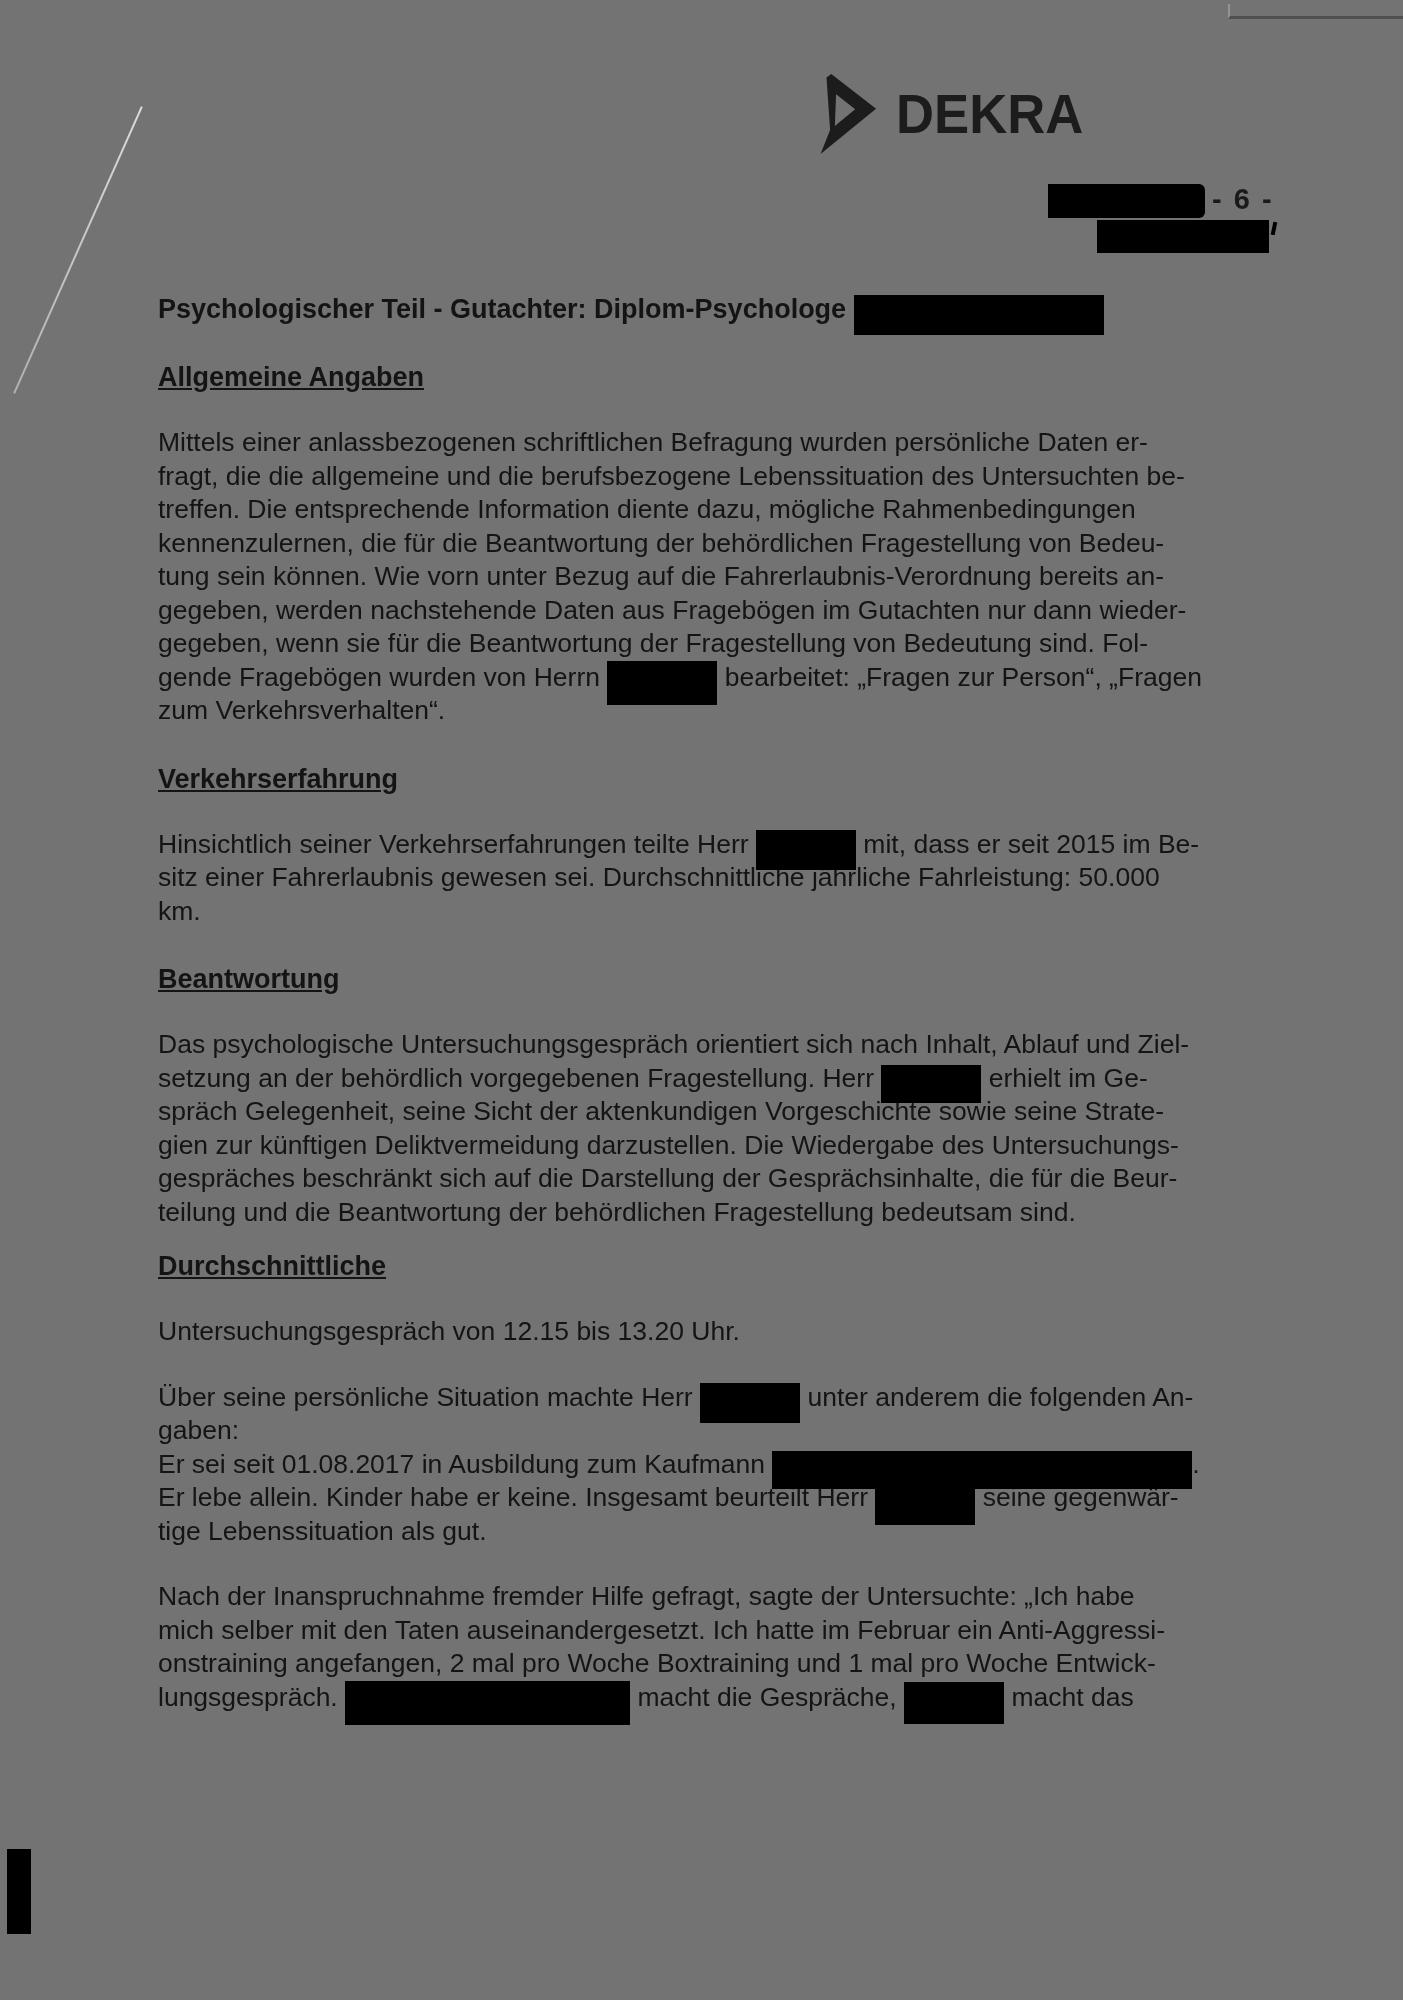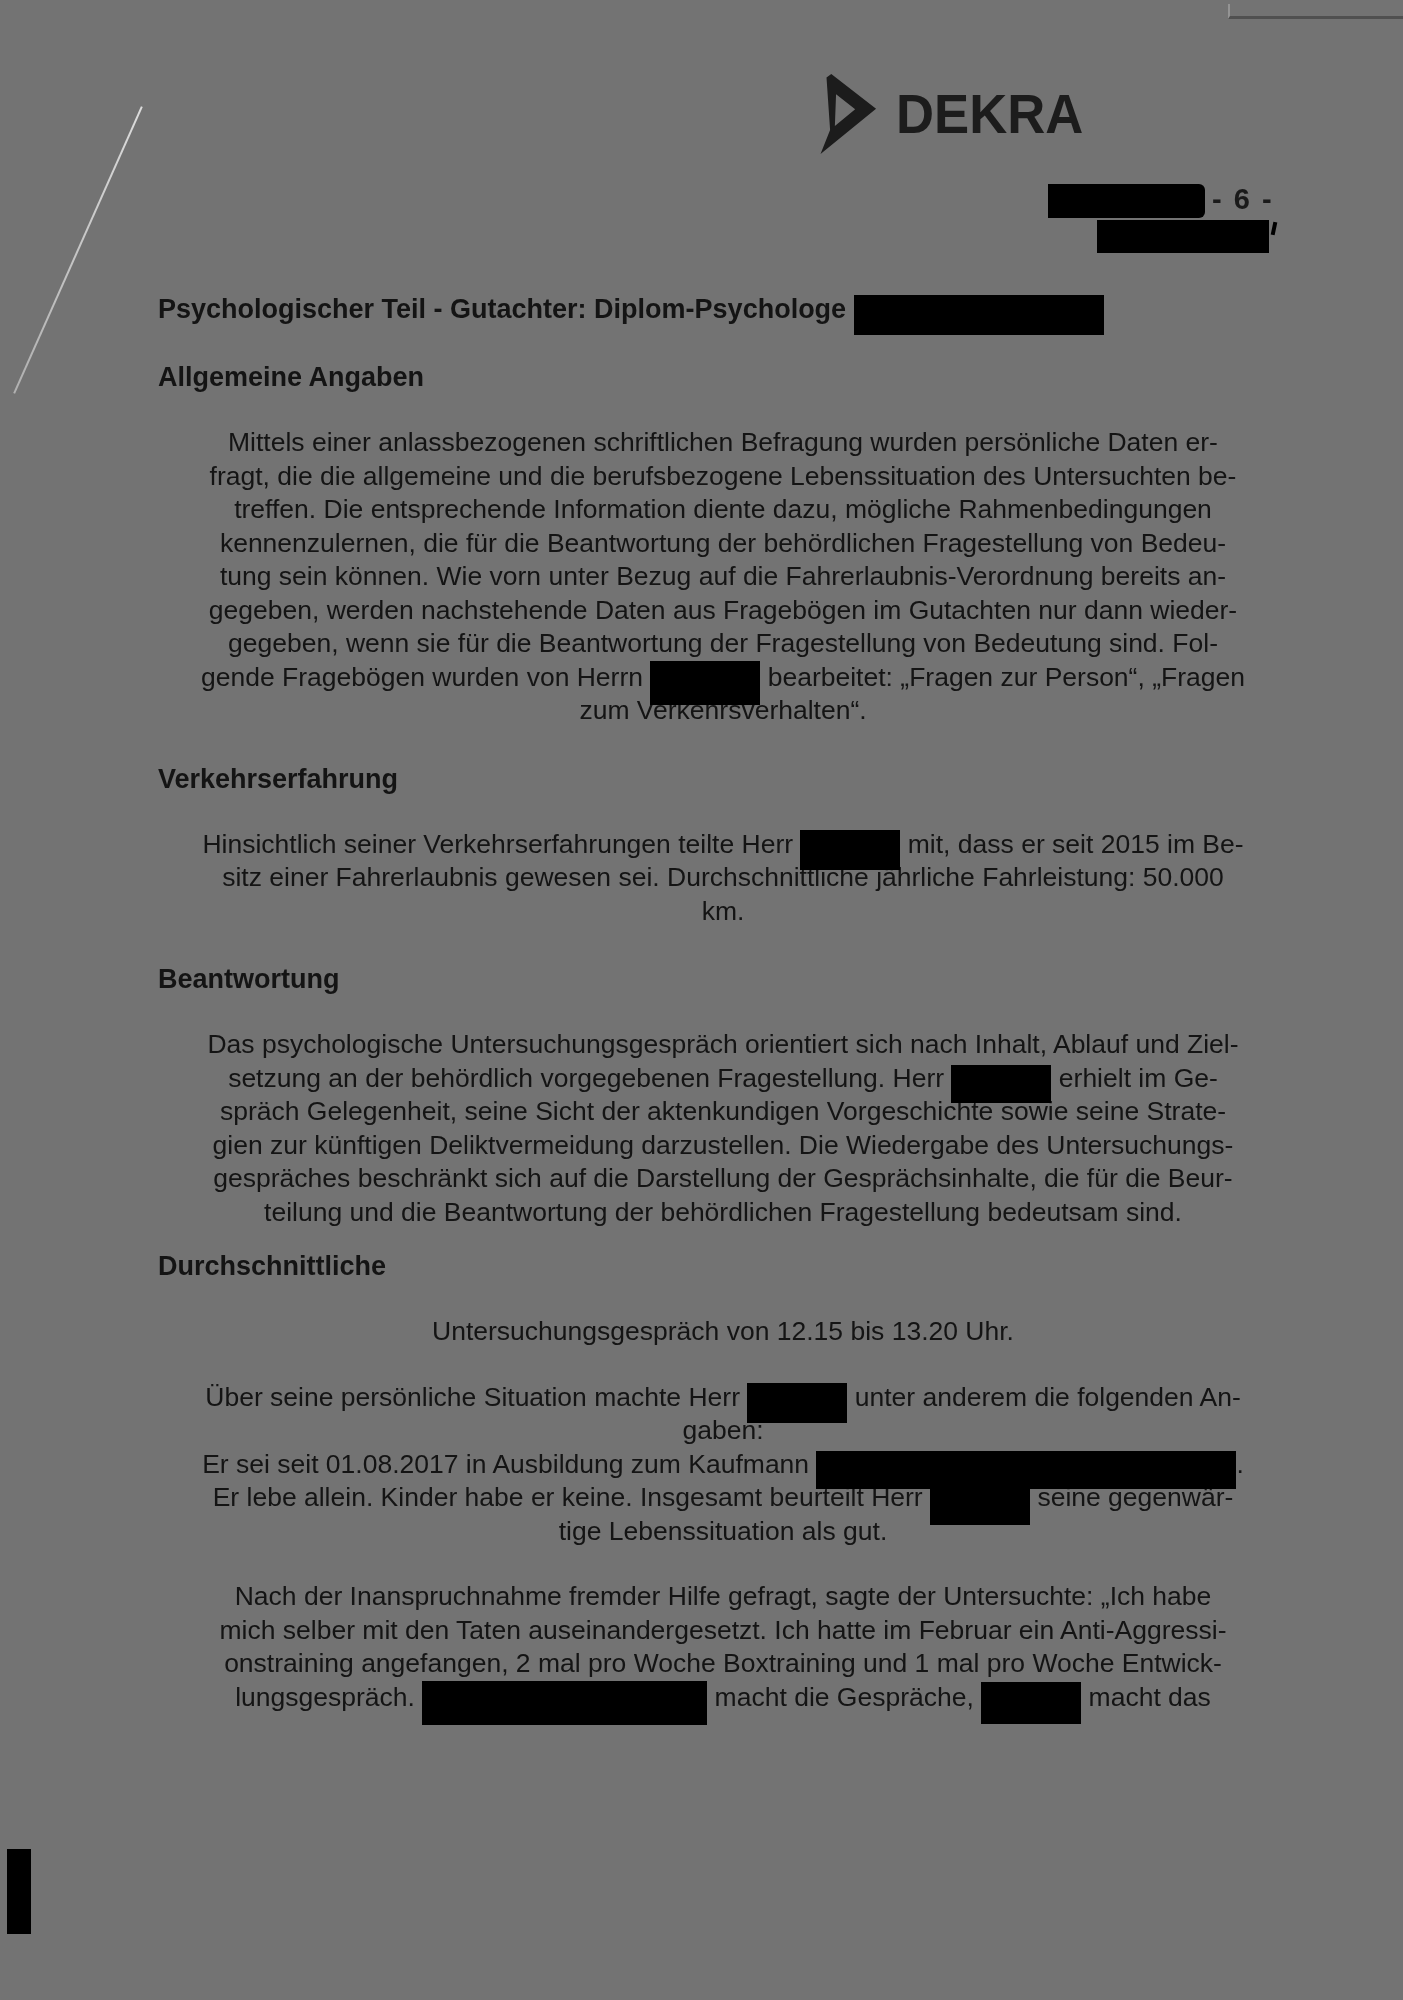--- a/index.html
+++ b/index.html
@@ -42,25 +42,25 @@
   .page-number{
     position:absolute;left:1212px;top:183px;
     font-size:29px;font-weight:bold;letter-spacing:2px;color:#1a1a1a;
   }
   
   .content{position:absolute;left:158px;top:292px;width:1130px;}
   .doc-title{
     margin:0;font-size:27px;font-weight:bold;line-height:34px;white-space:nowrap;
   }
   .sec-h{
-    margin:34px 0 0;font-size:27px;font-weight:bold;line-height:34px;
+    margin:34px 0 0;font-size:27px;font-weight:bold;line-height:34px;text-decoration:underline;
   }
   .sec-h.s3{margin-top:20px;}
   .para{
-    margin:32px 0 0;font-size:26.5px;line-height:33.5px;white-space:nowrap;text-align:center;
+    margin:32px 0 0;font-size:26.5px;line-height:33.5px;white-space:nowrap;
   }
   .red{
     display:inline-block;background:#000;
     vertical-align:middle;position:relative;top:3px;
     margin:-12px 0 -14px;
   }
 </style>
 </head>
 <body>
 

